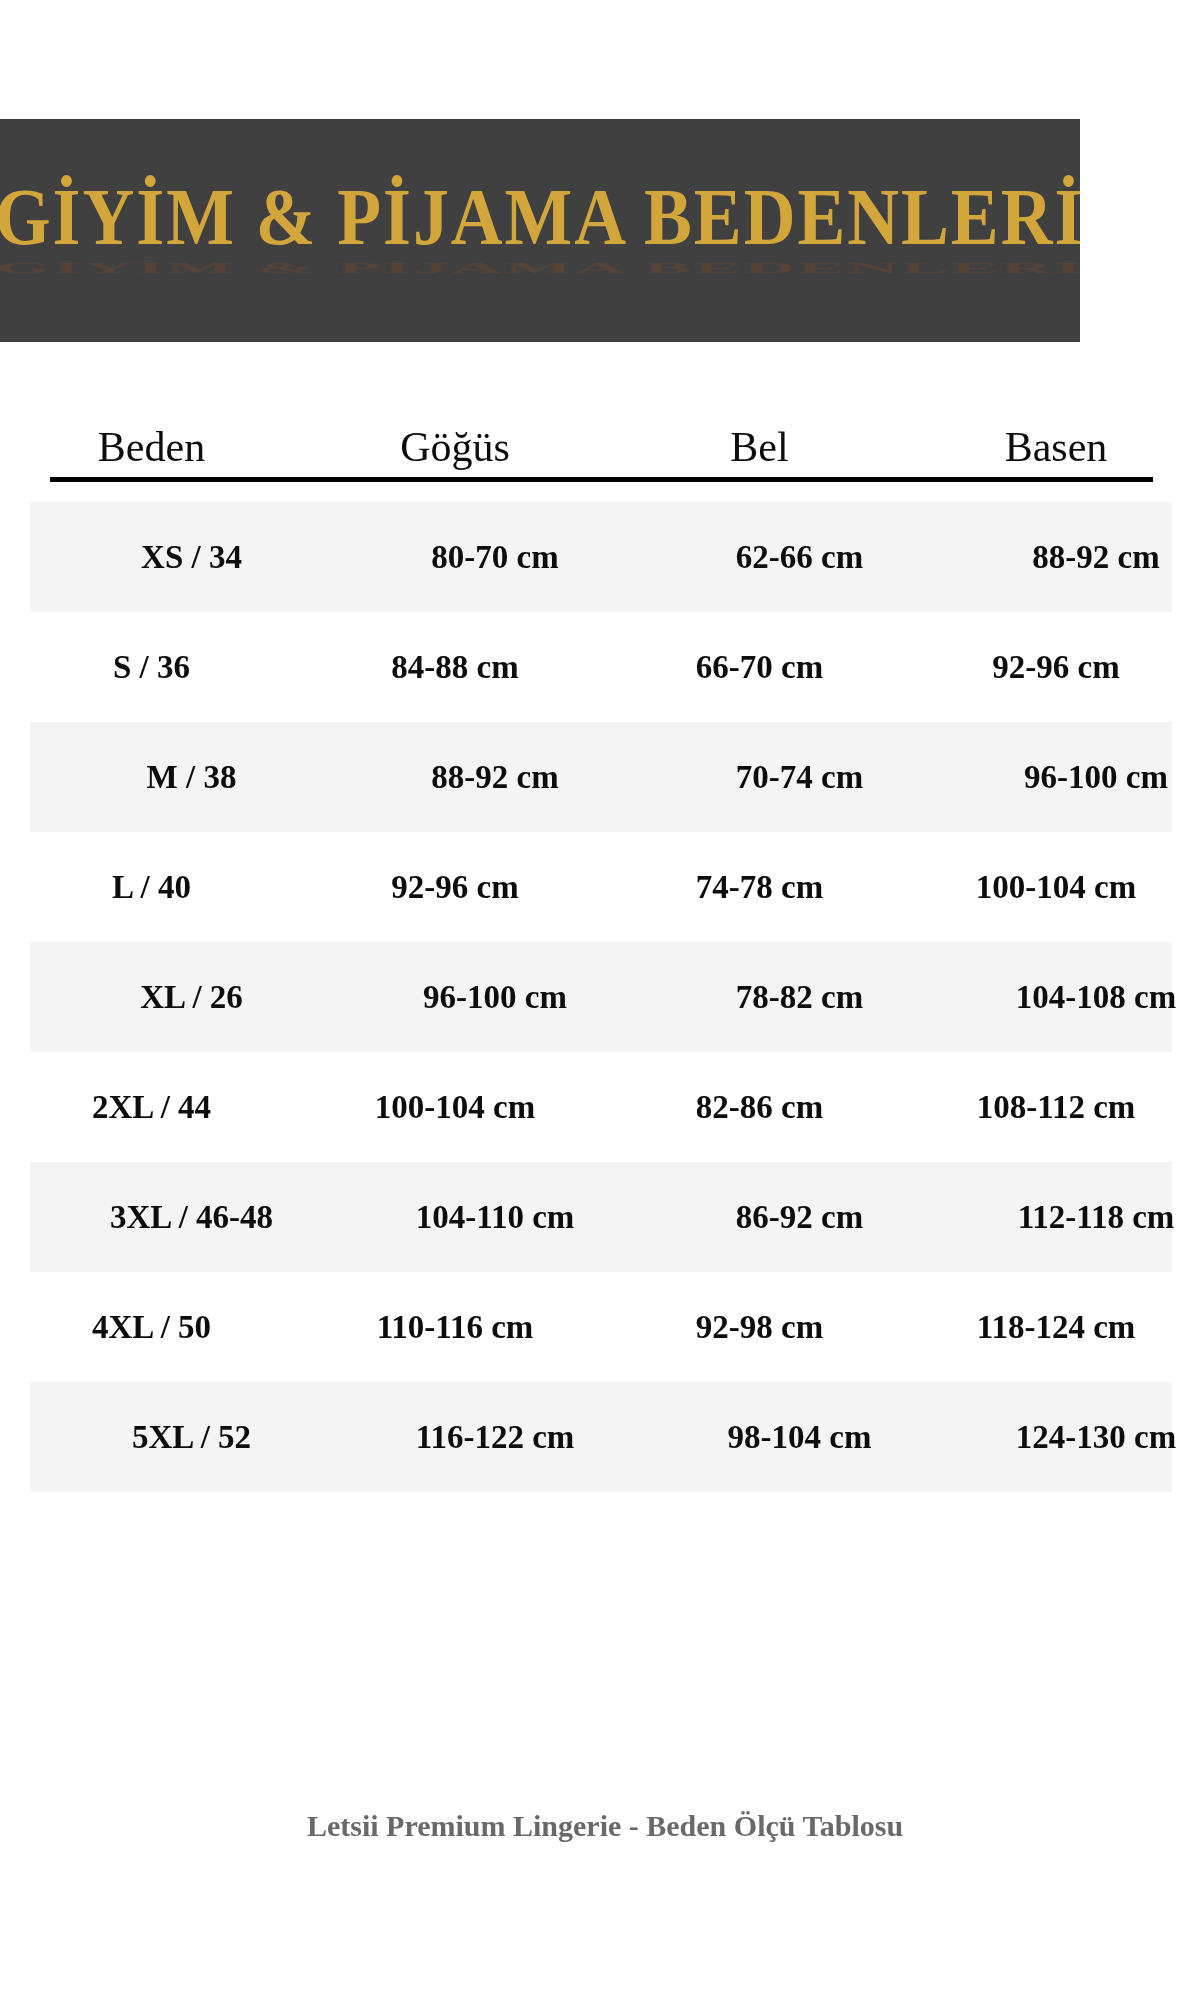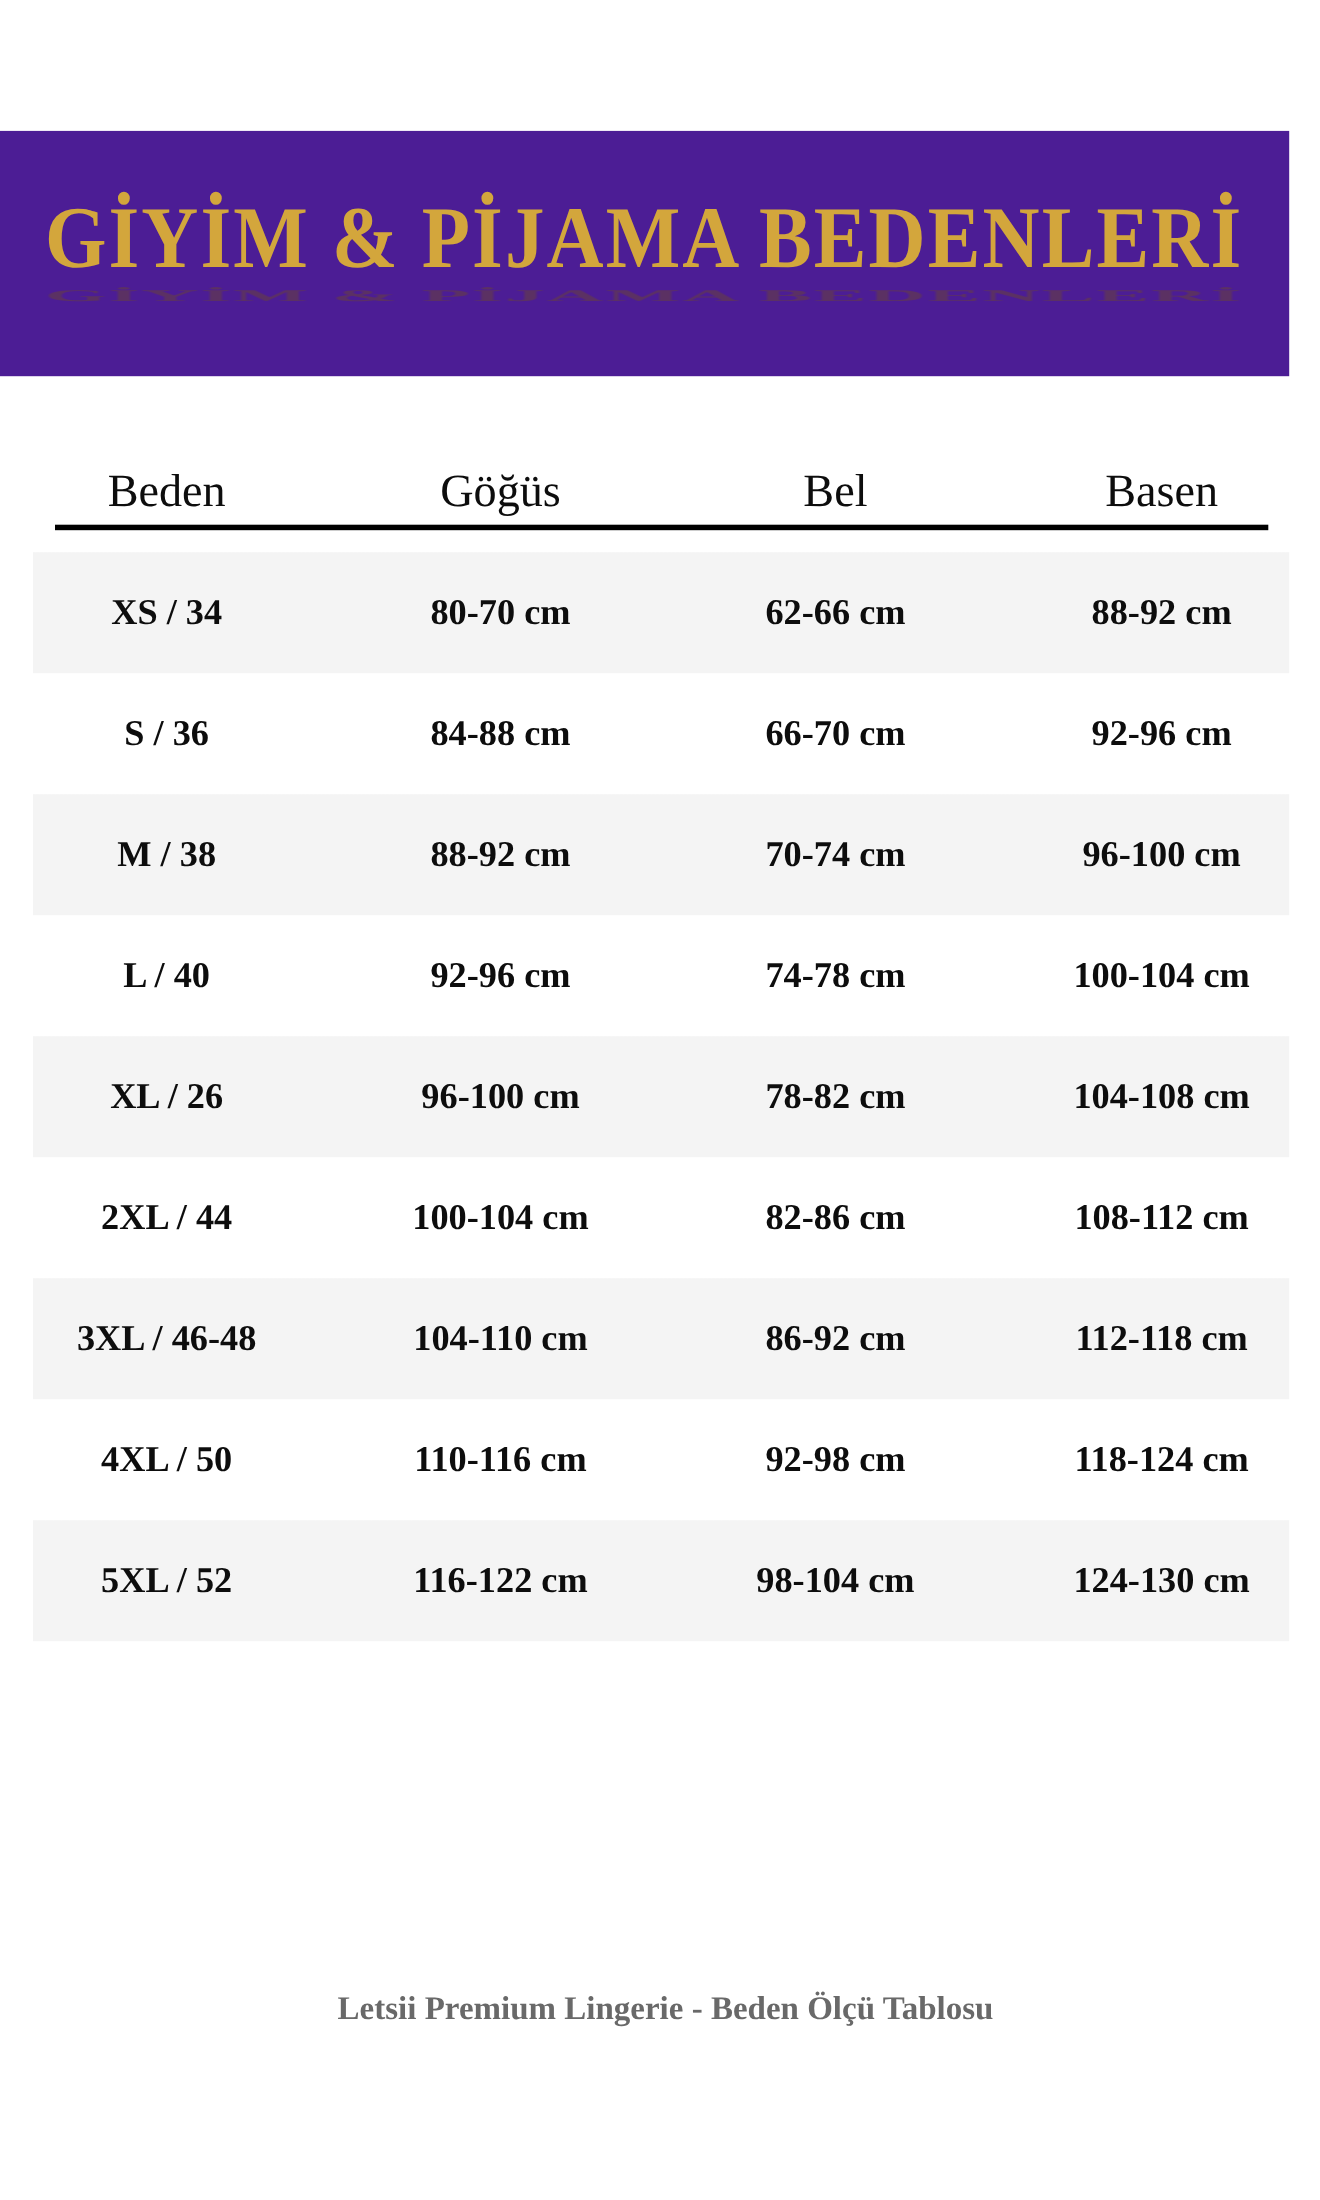--- a/index.html
+++ b/index.html
@@ -8,22 +8,22 @@
     background: #ffffff;
     position: relative;
     font-family: "Liberation Serif", serif;
     color: #0d0d0d;
     overflow: hidden;
   }
 
   
   .banner {
     position: absolute; left: 0; top: 119px;
-    width: 1172px; height: 223px;
-    background: #4c1d95;
+    width: 1080px; height: 223px;
+    background: #404040;
     display: flex; flex-direction: column;
     align-items: center; justify-content: center;
   }
   .title {
     color: #d3a63c;
     font-weight: 700;
     font-size: 74px;
     line-height: 1;
     letter-spacing: 2px;
     white-space: nowrap;
@@ -67,20 +67,21 @@
   }
   .row {
     height: 110px;
     font-size: 33px; font-weight: 700;
   }
   .row.alt {
     background-image: linear-gradient(#f4f4f4, #f4f4f4);
     background-repeat: no-repeat;
     background-size: 1142px 100%;
     background-position: 30px 0;
+    padding-left: 40px;
   }
 
   
   .footer {
     position: absolute; left: 5px; top: 1806px;
     width: 1200px; height: 40px; line-height: 40px;
     text-align: center;
     font-size: 30px; font-weight: 700;
     color: #696969;
   }

